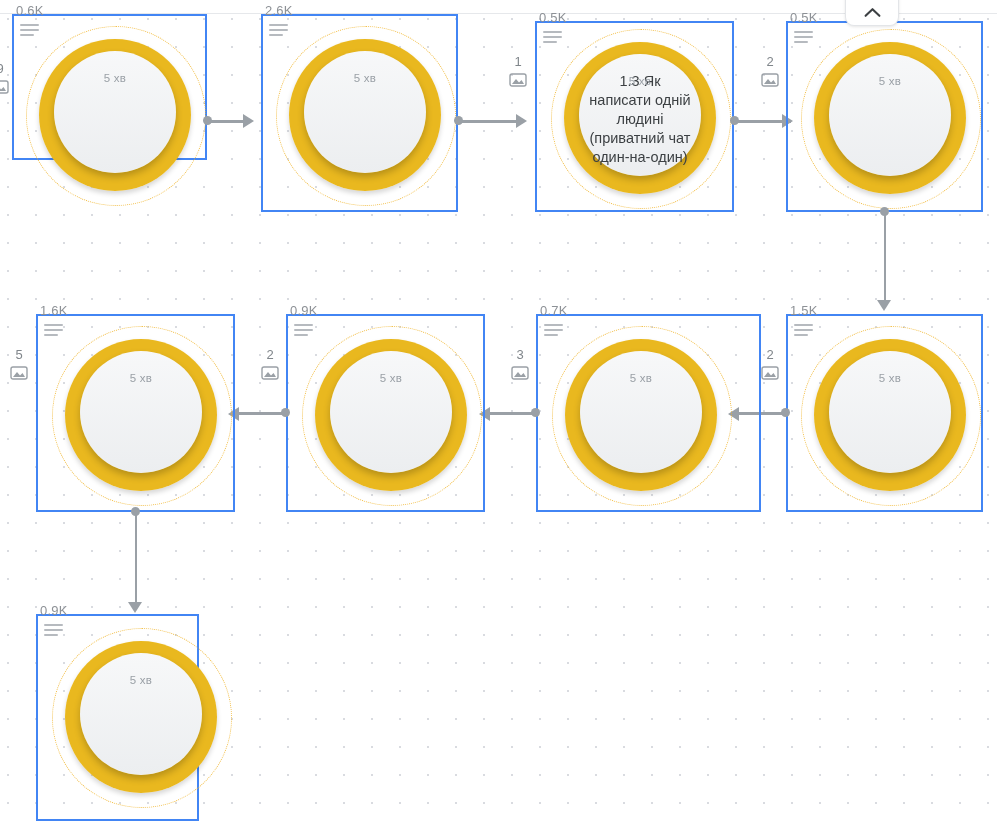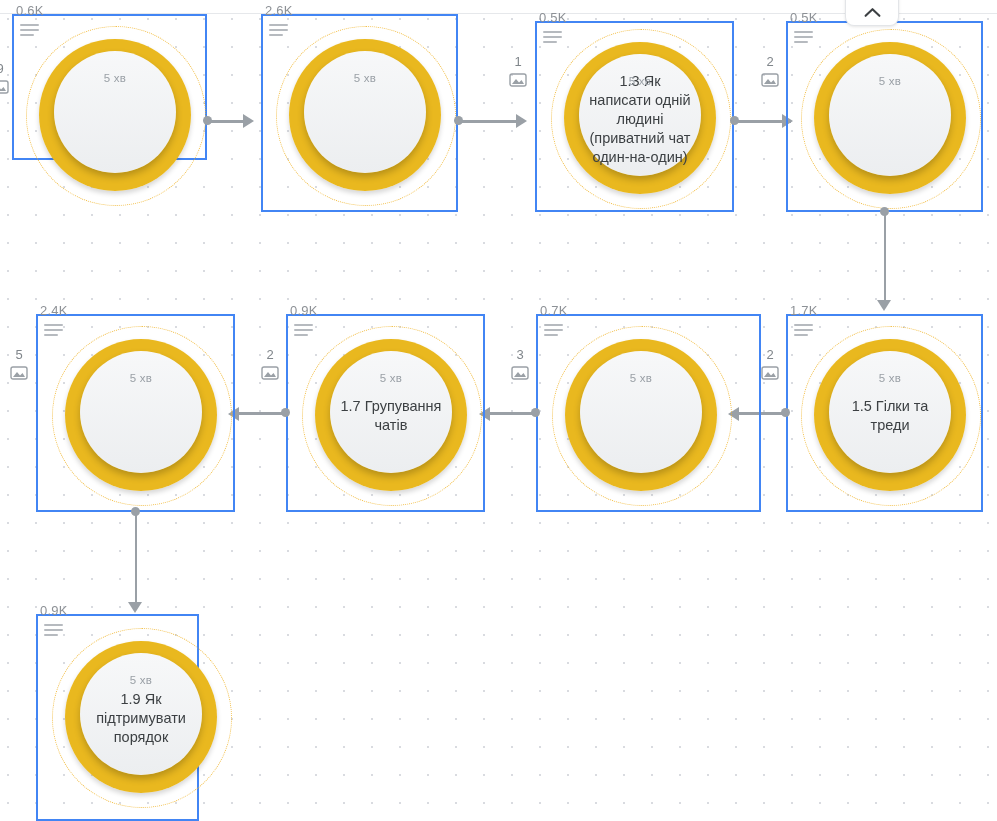--- a/index.html
+++ b/index.html
@@ -317,21 +317,21 @@
     <div class="disc" style="left:41px; top:31px; width:122px; height:122px;">
       <span class="disc-dur">5 хв</span>
     </div>
   </div>
 
   <div class="port" style="left:880px; top:207px;"></div>
   <div class="edge-v" style="left:883.5px; top:212px; height:93px;"></div>
   <div class="arrow down" style="left:877px; top:300px;"></div>
 
   <div class="node" style="left:36px; top:314px; width:199px; height:198px;">
-    <span class="node-kpi">2.4K</span>
+    <span class="node-kpi">1.6K</span>
     <div class="node-menu">
         <span></span>
         <span></span>
         <span></span>
       </div>
     <div class="halo" style="left:14px; top:10px; width:178px; height:178px;"></div>
     <div class="gold-ring" style="left:27px; top:23px; width:152px; height:152px;"></div>
     <div class="disc" style="left:42px; top:35px; width:122px; height:122px;">
       <span class="disc-dur">5 хв</span>
     </div>
@@ -358,21 +358,20 @@
     <span class="node-kpi">0.9K</span>
     <div class="node-menu">
         <span></span>
         <span></span>
         <span></span>
       </div>
     <div class="halo" style="left:14px; top:10px; width:178px; height:178px;"></div>
     <div class="gold-ring" style="left:27px; top:23px; width:152px; height:152px;"></div>
     <div class="disc" style="left:42px; top:35px; width:122px; height:122px;">
       <span class="disc-dur">5 хв</span>
-      <span class="disc-title">1.7 Групування чатів</span>
     </div>
   </div>
   <div class="edge-badge" style="left:261px; top:348px;">
     <span class="cnt">2</span>
     <span class="pic">
       <svg width="18" height="16" viewBox="0 0 18 16">
         <rect x="1" y="2" width="16" height="12" rx="2" fill="none" stroke="#9aa0a6" stroke-width="1.4"></rect>
         <path d="M3 12 L7 7 L10 10.5 L12.5 8 L15 12 Z" fill="#9aa0a6"></path>
       </svg>
     </span>
@@ -403,31 +402,30 @@
         <path d="M3 12 L7 7 L10 10.5 L12.5 8 L15 12 Z" fill="#9aa0a6"></path>
       </svg>
     </span>
   </div>
 
   <div class="arrow left" style="left:728px; top:407px;"></div>
   <div class="edge-h" style="left:739px; top:412px; width:46px;"></div>
   <div class="port" style="left:781px; top:408px;"></div>
 
   <div class="node" style="left:786px; top:314px; width:197px; height:198px;">
-    <span class="node-kpi">1.7K</span>
+    <span class="node-kpi">1.5K</span>
     <div class="node-menu">
         <span></span>
         <span></span>
         <span></span>
       </div>
     <div class="halo" style="left:13px; top:10px; width:178px; height:178px;"></div>
     <div class="gold-ring" style="left:26px; top:23px; width:152px; height:152px;"></div>
     <div class="disc" style="left:41px; top:35px; width:122px; height:122px;">
       <span class="disc-dur">5 хв</span>
-      <span class="disc-title">1.5 Гілки та треди</span>
     </div>
   </div>
   <div class="edge-badge" style="left:761px; top:348px;">
     <span class="cnt">2</span>
     <span class="pic">
       <svg width="18" height="16" viewBox="0 0 18 16">
         <rect x="1" y="2" width="16" height="12" rx="2" fill="none" stroke="#9aa0a6" stroke-width="1.4"></rect>
         <path d="M3 12 L7 7 L10 10.5 L12.5 8 L15 12 Z" fill="#9aa0a6"></path>
       </svg>
     </span>
@@ -437,17 +435,16 @@
     <span class="node-kpi">0.9K</span>
     <div class="node-menu">
         <span></span>
         <span></span>
         <span></span>
       </div>
     <div class="halo" style="left:14px; top:12px; width:178px; height:178px;"></div>
     <div class="gold-ring" style="left:27px; top:25px; width:152px; height:152px;"></div>
     <div class="disc" style="left:42px; top:37px; width:122px; height:122px;">
       <span class="disc-dur">5 хв</span>
-      <span class="disc-title">1.9 Як підтримувати порядок</span>
     </div>
   </div>
 
 </div>
 
 </body></html>

